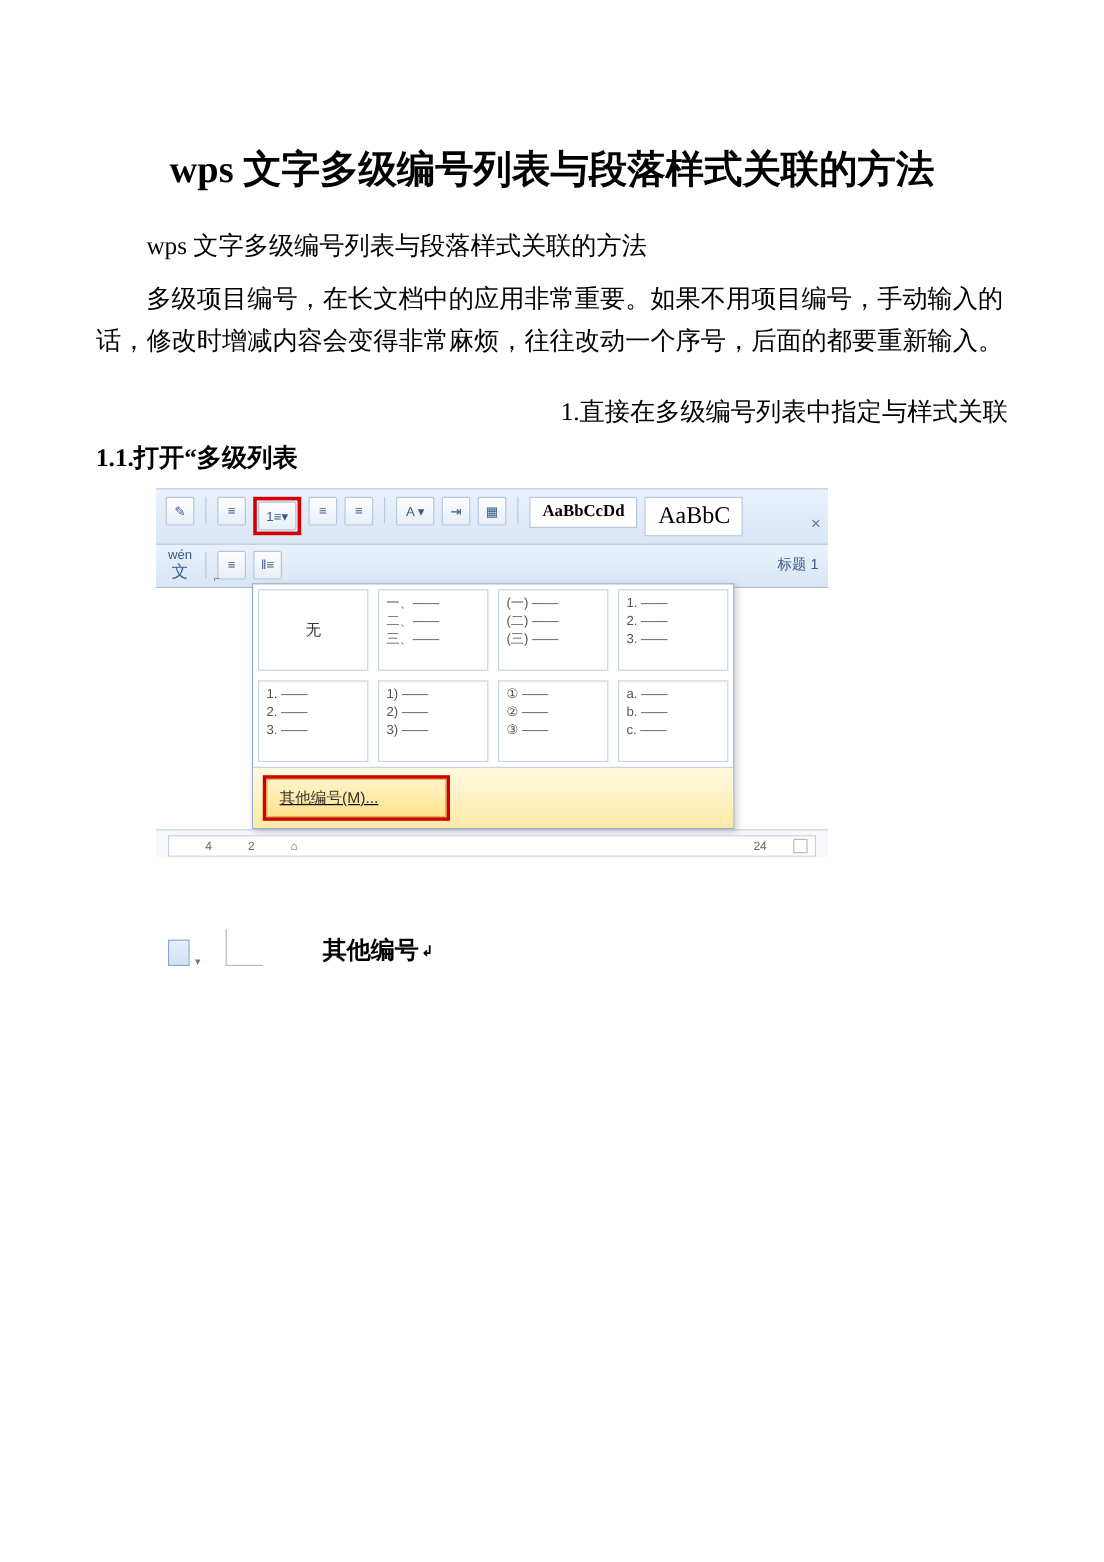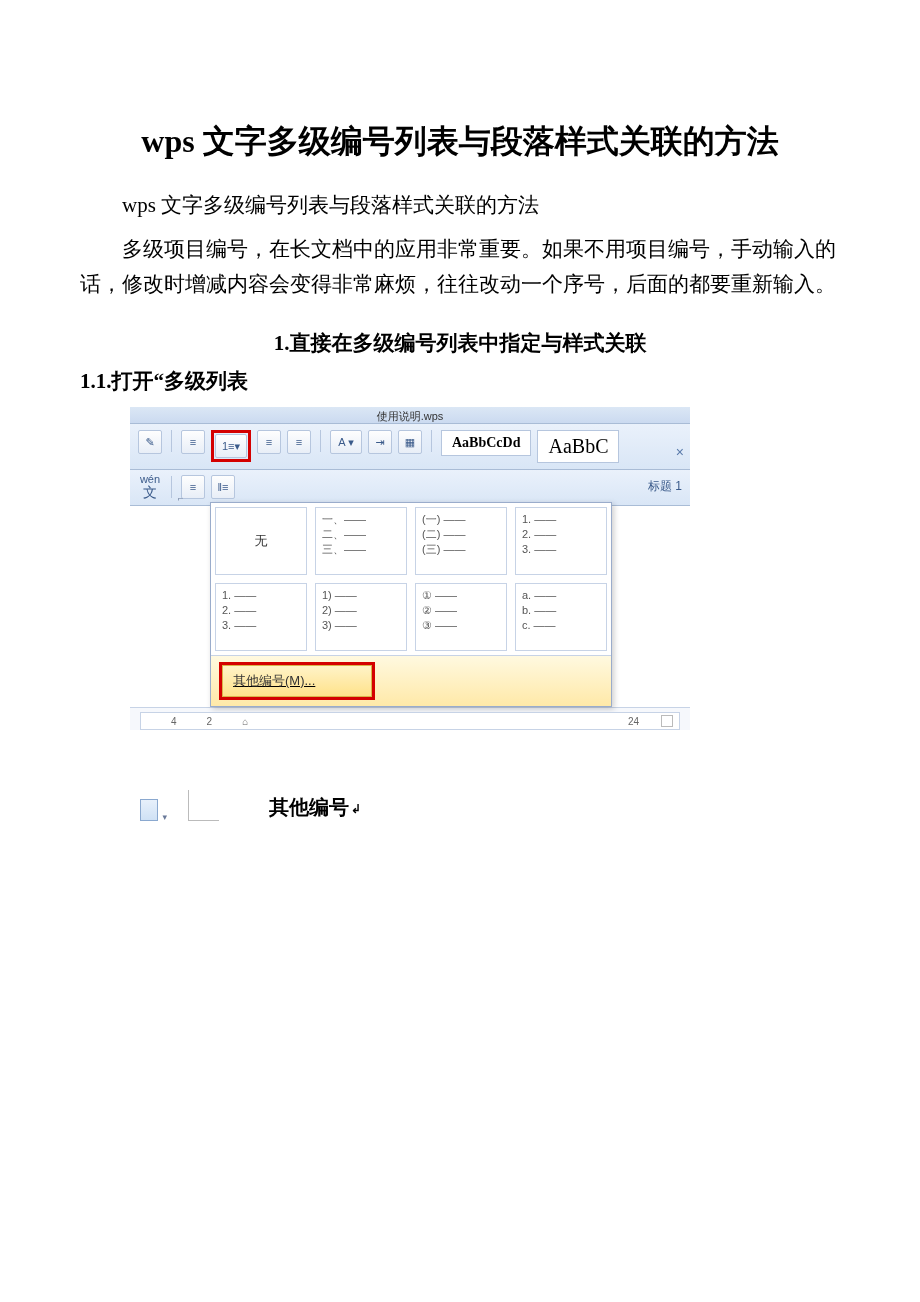--- a/index.html
+++ b/index.html
@@ -21,22 +21,22 @@
   }
   .para {
     font-size: 21px;
     line-height: 1.7;
     text-indent: 2em;
     margin: 0 0 8px 0;
     font-family: "SimSun", "宋体", serif;
   }
   .section-heading {
     font-size: 21px;
-    font-weight: bold;
-    text-align: center;
+    font-weight: normal;
+    text-align: right;
     margin: 26px 0 10px 0;
     font-family: "SimSun", "宋体", serif;
   }
   .subsection-heading {
     font-size: 21px;
     font-weight: bold;
     margin: 10px 0 12px 0;
     font-family: "SimSun", "宋体", serif;
   }
 
@@ -266,21 +266,20 @@
   <p class="para">wps 文字多级编号列表与段落样式关联的方法</p>
 
   <p class="para">多级项目编号，在长文档中的应用非常重要。如果不用项目编号，手动输入的话，修改时增减内容会变得非常麻烦，往往改动一个序号，后面的都要重新输入。</p>
 
 
   <div class="section-heading">1.直接在多级编号列表中指定与样式关联</div>
   <div class="subsection-heading">1.1.打开“多级列表</div>
 
   <div class="screenshot">
     <div class="ss-top">
-      <div class="ss-titlebar">使用说明.wps</div>
     </div>
 
     <div class="ss-toolbar">
       <div class="tb-btn">✎</div>
       <div class="tb-sep"></div>
       <div class="tb-btn">≡</div>
       <span class="red-box">
         <div class="tb-btn wide">1≡▾</div>
       </span>
       <div class="tb-btn">≡</div>

